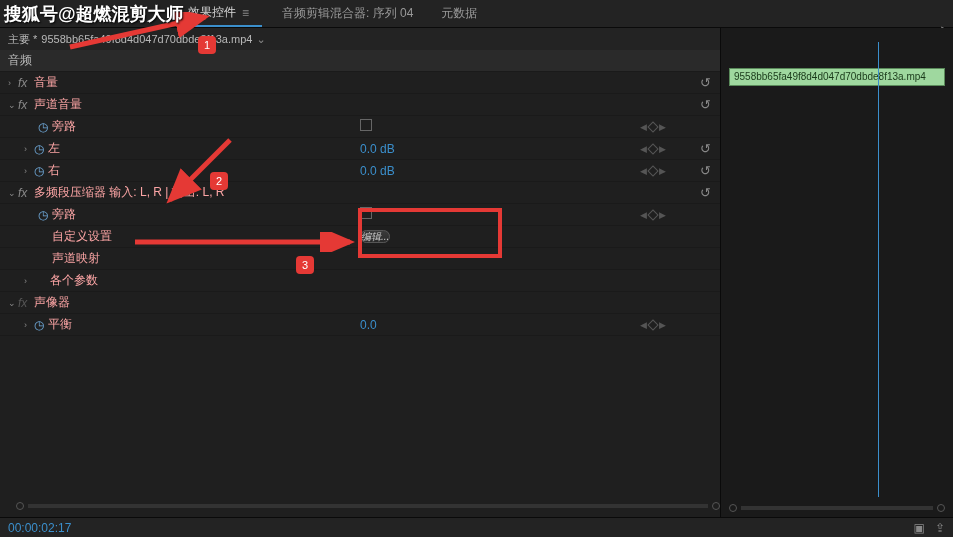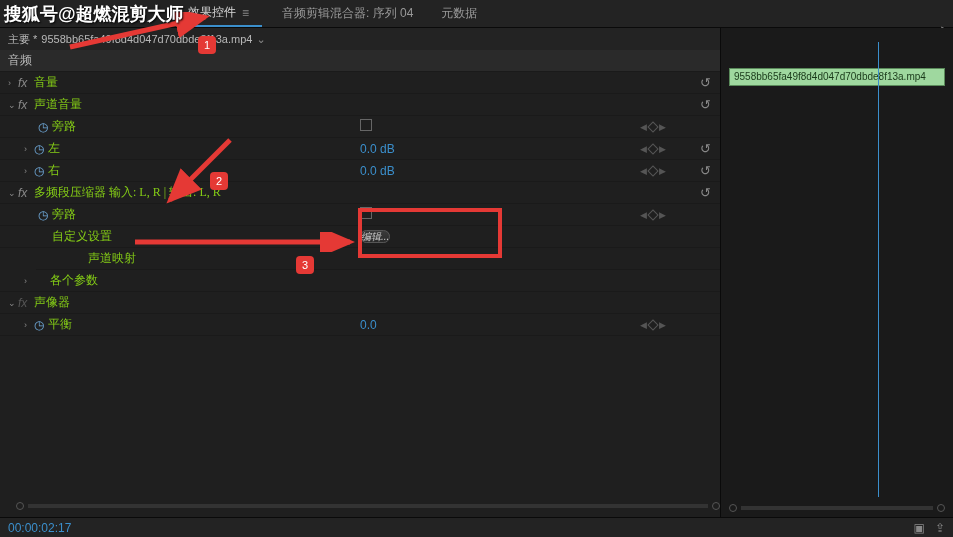--- a/index.html
+++ b/index.html
@@ -21,21 +21,21 @@
 .source-bar .link { color: #3b8fcc; }
 .source-bar .caret { color: #888; }
 
 .section-header { display: flex; align-items: center; height: 22px; padding: 0 8px; background: #2a2a2a; border-bottom: 1px solid #1a1a1a; }
 
 .prop-row { display: flex; align-items: center; height: 22px; padding-right: 8px; border-bottom: 1px solid #1a1a1a; }
 .prop-row .indent { flex-shrink: 0; }
 .prop-row .tw { width: 10px; display: inline-block; color: #888; font-size: 9px; cursor: pointer; }
 .prop-row .fx { font-style: italic; color: #888; width: 16px; display: inline-block; }
 .prop-row .stopwatch { width: 14px; color: #6fa8d8; }
-.prop-row .label { flex: 0 0 auto; color: #84cc16; font-family: Liberation Serif, serif; }
+.prop-row .label { flex: 0 0 auto; color: #fca5a5; }
 .prop-row .val-col { position: absolute; left: 360px; color: #3b8fcc; }
 .prop-row .checkbox { width: 12px; height: 12px; border: 1px solid #666; display: inline-block; }
 .prop-row .kf-nav { position: absolute; left: 640px; display: flex; gap: 2px; color: #555; font-size: 9px; align-items: center; }
 .prop-row .kf-nav .dia { width: 8px; height: 8px; border: 1px solid #555; transform: rotate(45deg); }
 .prop-row .reset { position: absolute; left: 700px; color: #888; font-size: 13px; }
 
 .edit-btn { width: 130px; height: 16px; background: linear-gradient(#3a3a3a,#2a2a2a); border: 1px solid #555; border-radius: 8px; color: #ccc; font-size: 10px; text-align: center; line-height: 14px; cursor: pointer; font-style: italic; }
 
 .red-box { position: absolute; border: 4px solid #e53935; pointer-events: none; z-index: 40; }
 .red-arrow { position: absolute; z-index: 41; pointer-events: none; }
@@ -142,21 +142,21 @@
       <span class="val-col"><span class="checkbox"></span></span>
       <span class="kf-nav">◀ <span class="dia"></span> ▶</span>
     </div>
 
     <div class="prop-row" style="position:relative;">
       <span class="indent" style="width:52px"></span>
       <span class="label">自定义设置</span>
       <span class="val-col"><span class="edit-btn">编辑...</span></span>
     </div>
 
-    <div class="prop-row" style="position:relative;margin-left:36px;">
+    <div class="prop-row" style="position:relative;">
       <span class="indent" style="width:52px"></span>
       <span class="label">声道映射</span>
     </div>
 
     <div class="prop-row" style="position:relative;">
       <span class="indent" style="width:24px"></span>
       <span class="tw">›</span>
       <span class="indent" style="width:16px"></span>
       <span class="label">各个参数</span>
     </div>

